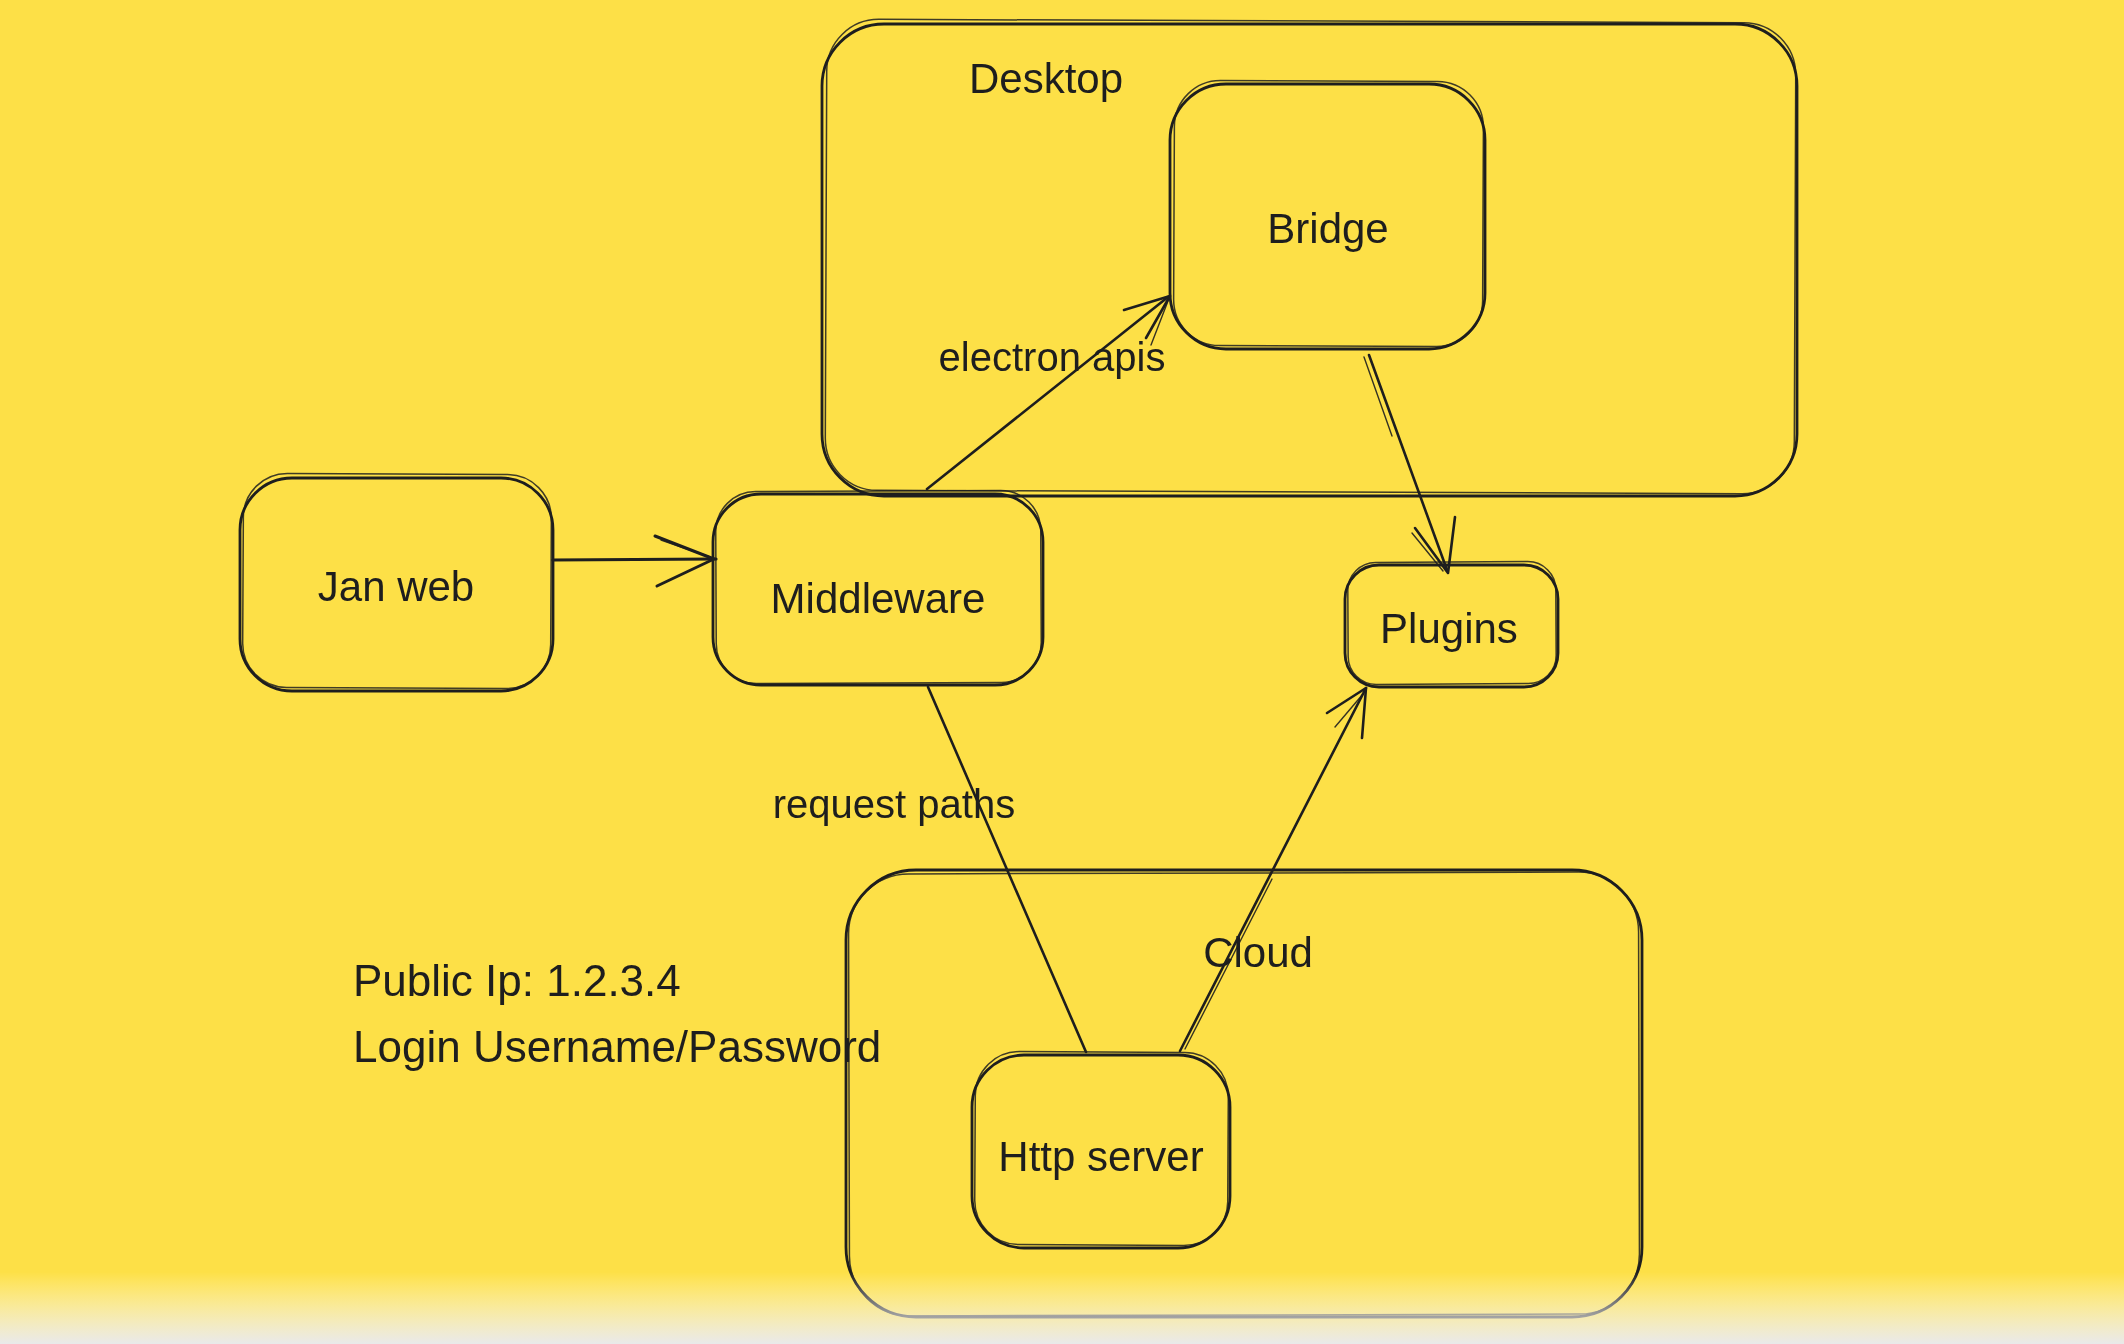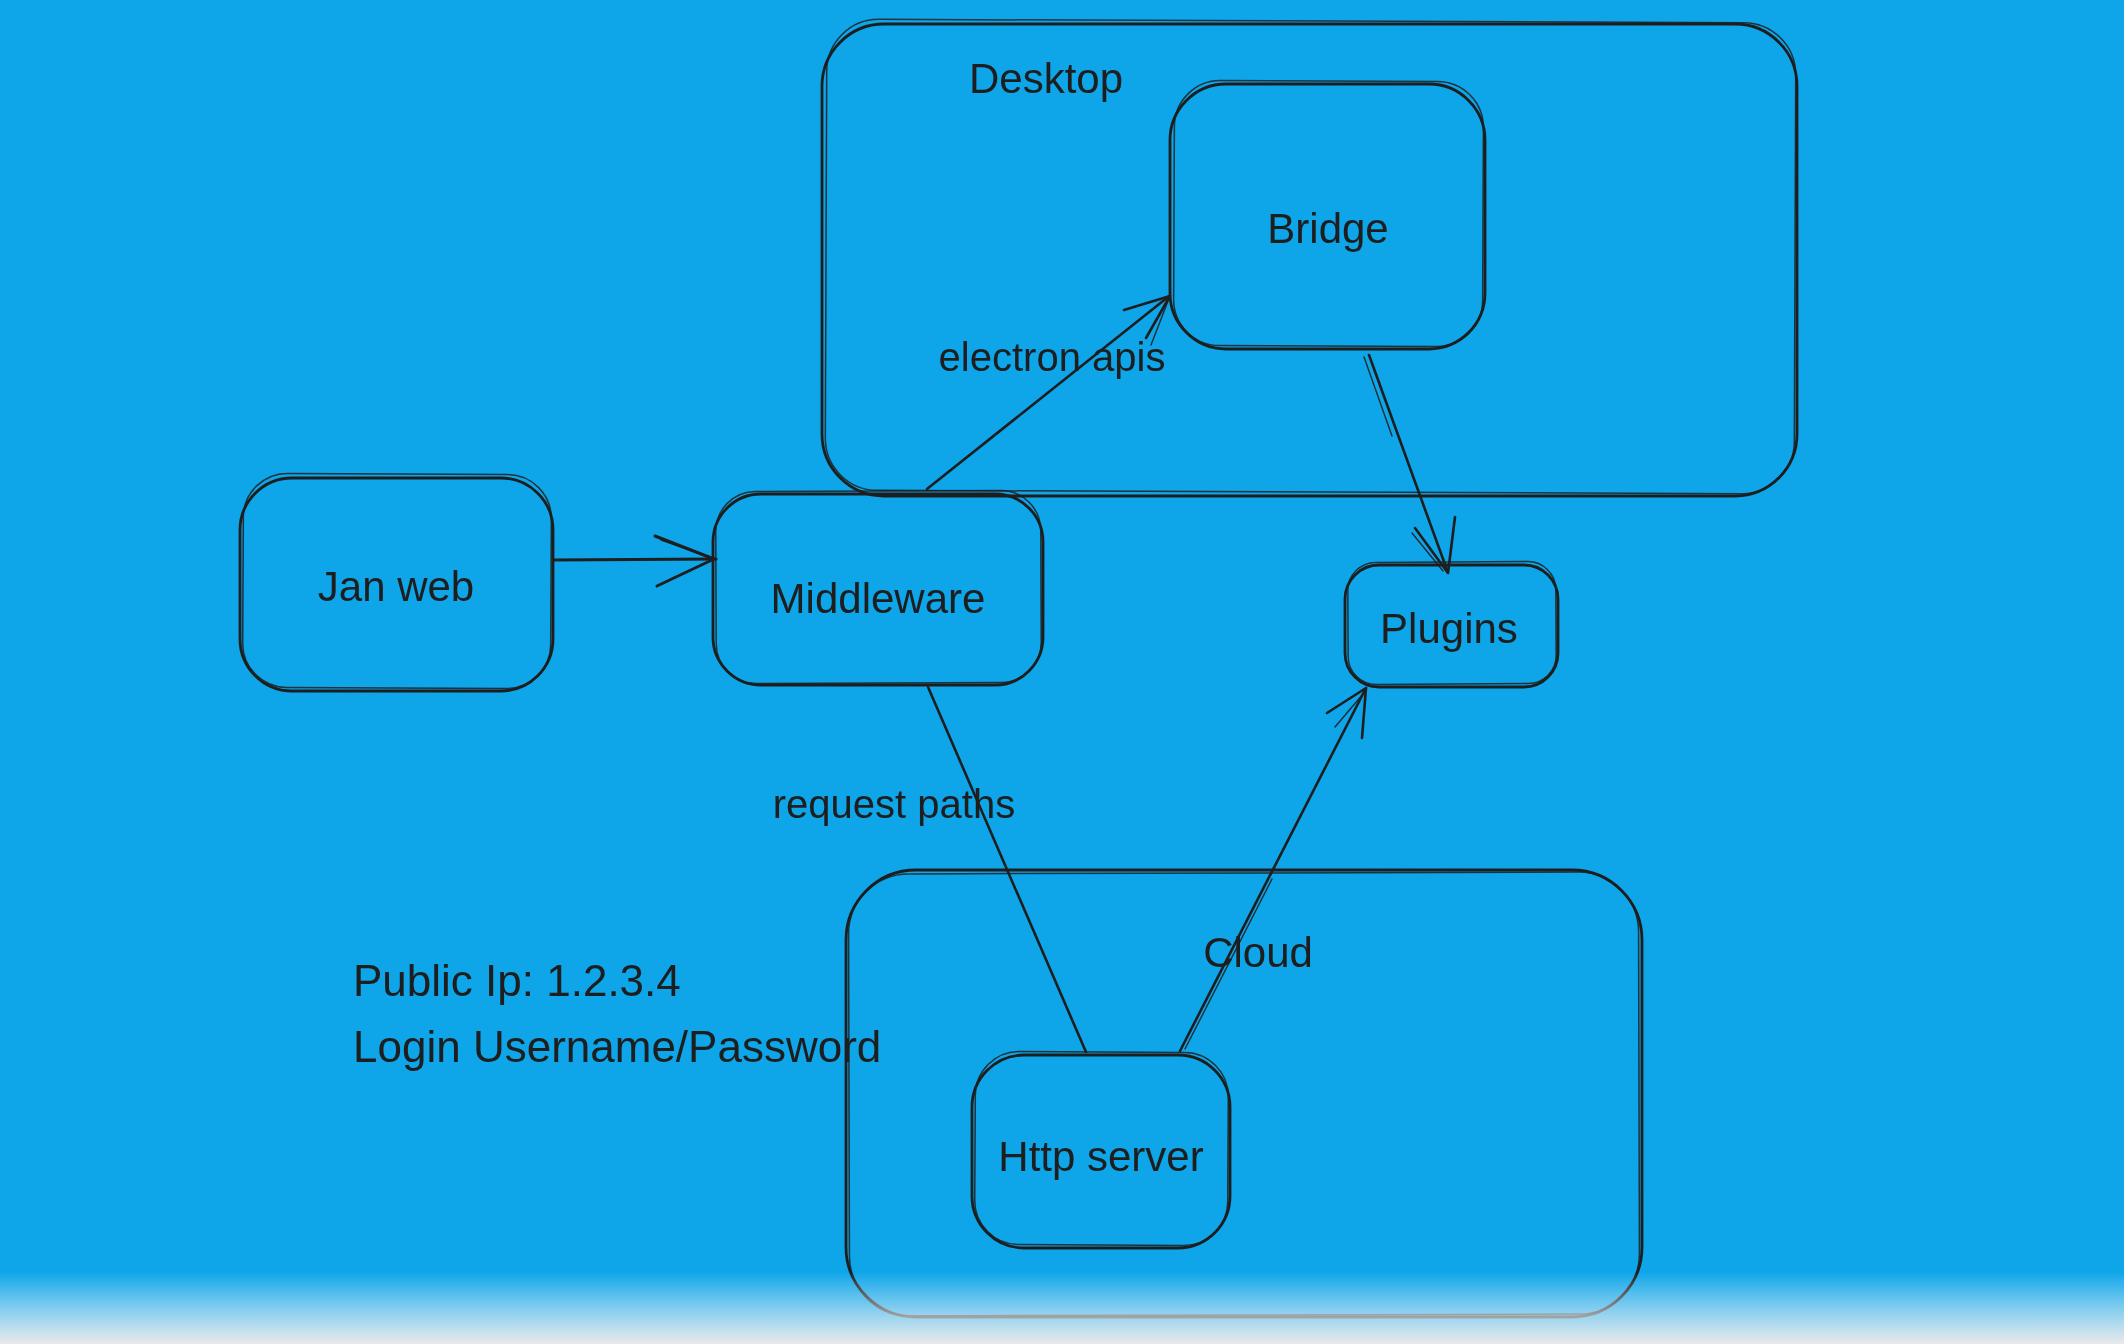--- a/index.html
+++ b/index.html
@@ -8,21 +8,21 @@
     background: #ffffff;
     width: 2124px;
     height: 1344px;
     overflow: hidden;
     font-family: "Liberation Sans", sans-serif;
   }
   .canvas-wrap {
     position: relative;
     width: 2124px;
     height: 1344px;
-    background: #0ea5e9;
+    background: #fde047;
   }
   svg { display: block; }
   .shape {
     fill: none;
     stroke: #1e1e1e;
     stroke-width: 2.8;
     stroke-linecap: round;
     stroke-linejoin: round;
   }
   .shape2 {

